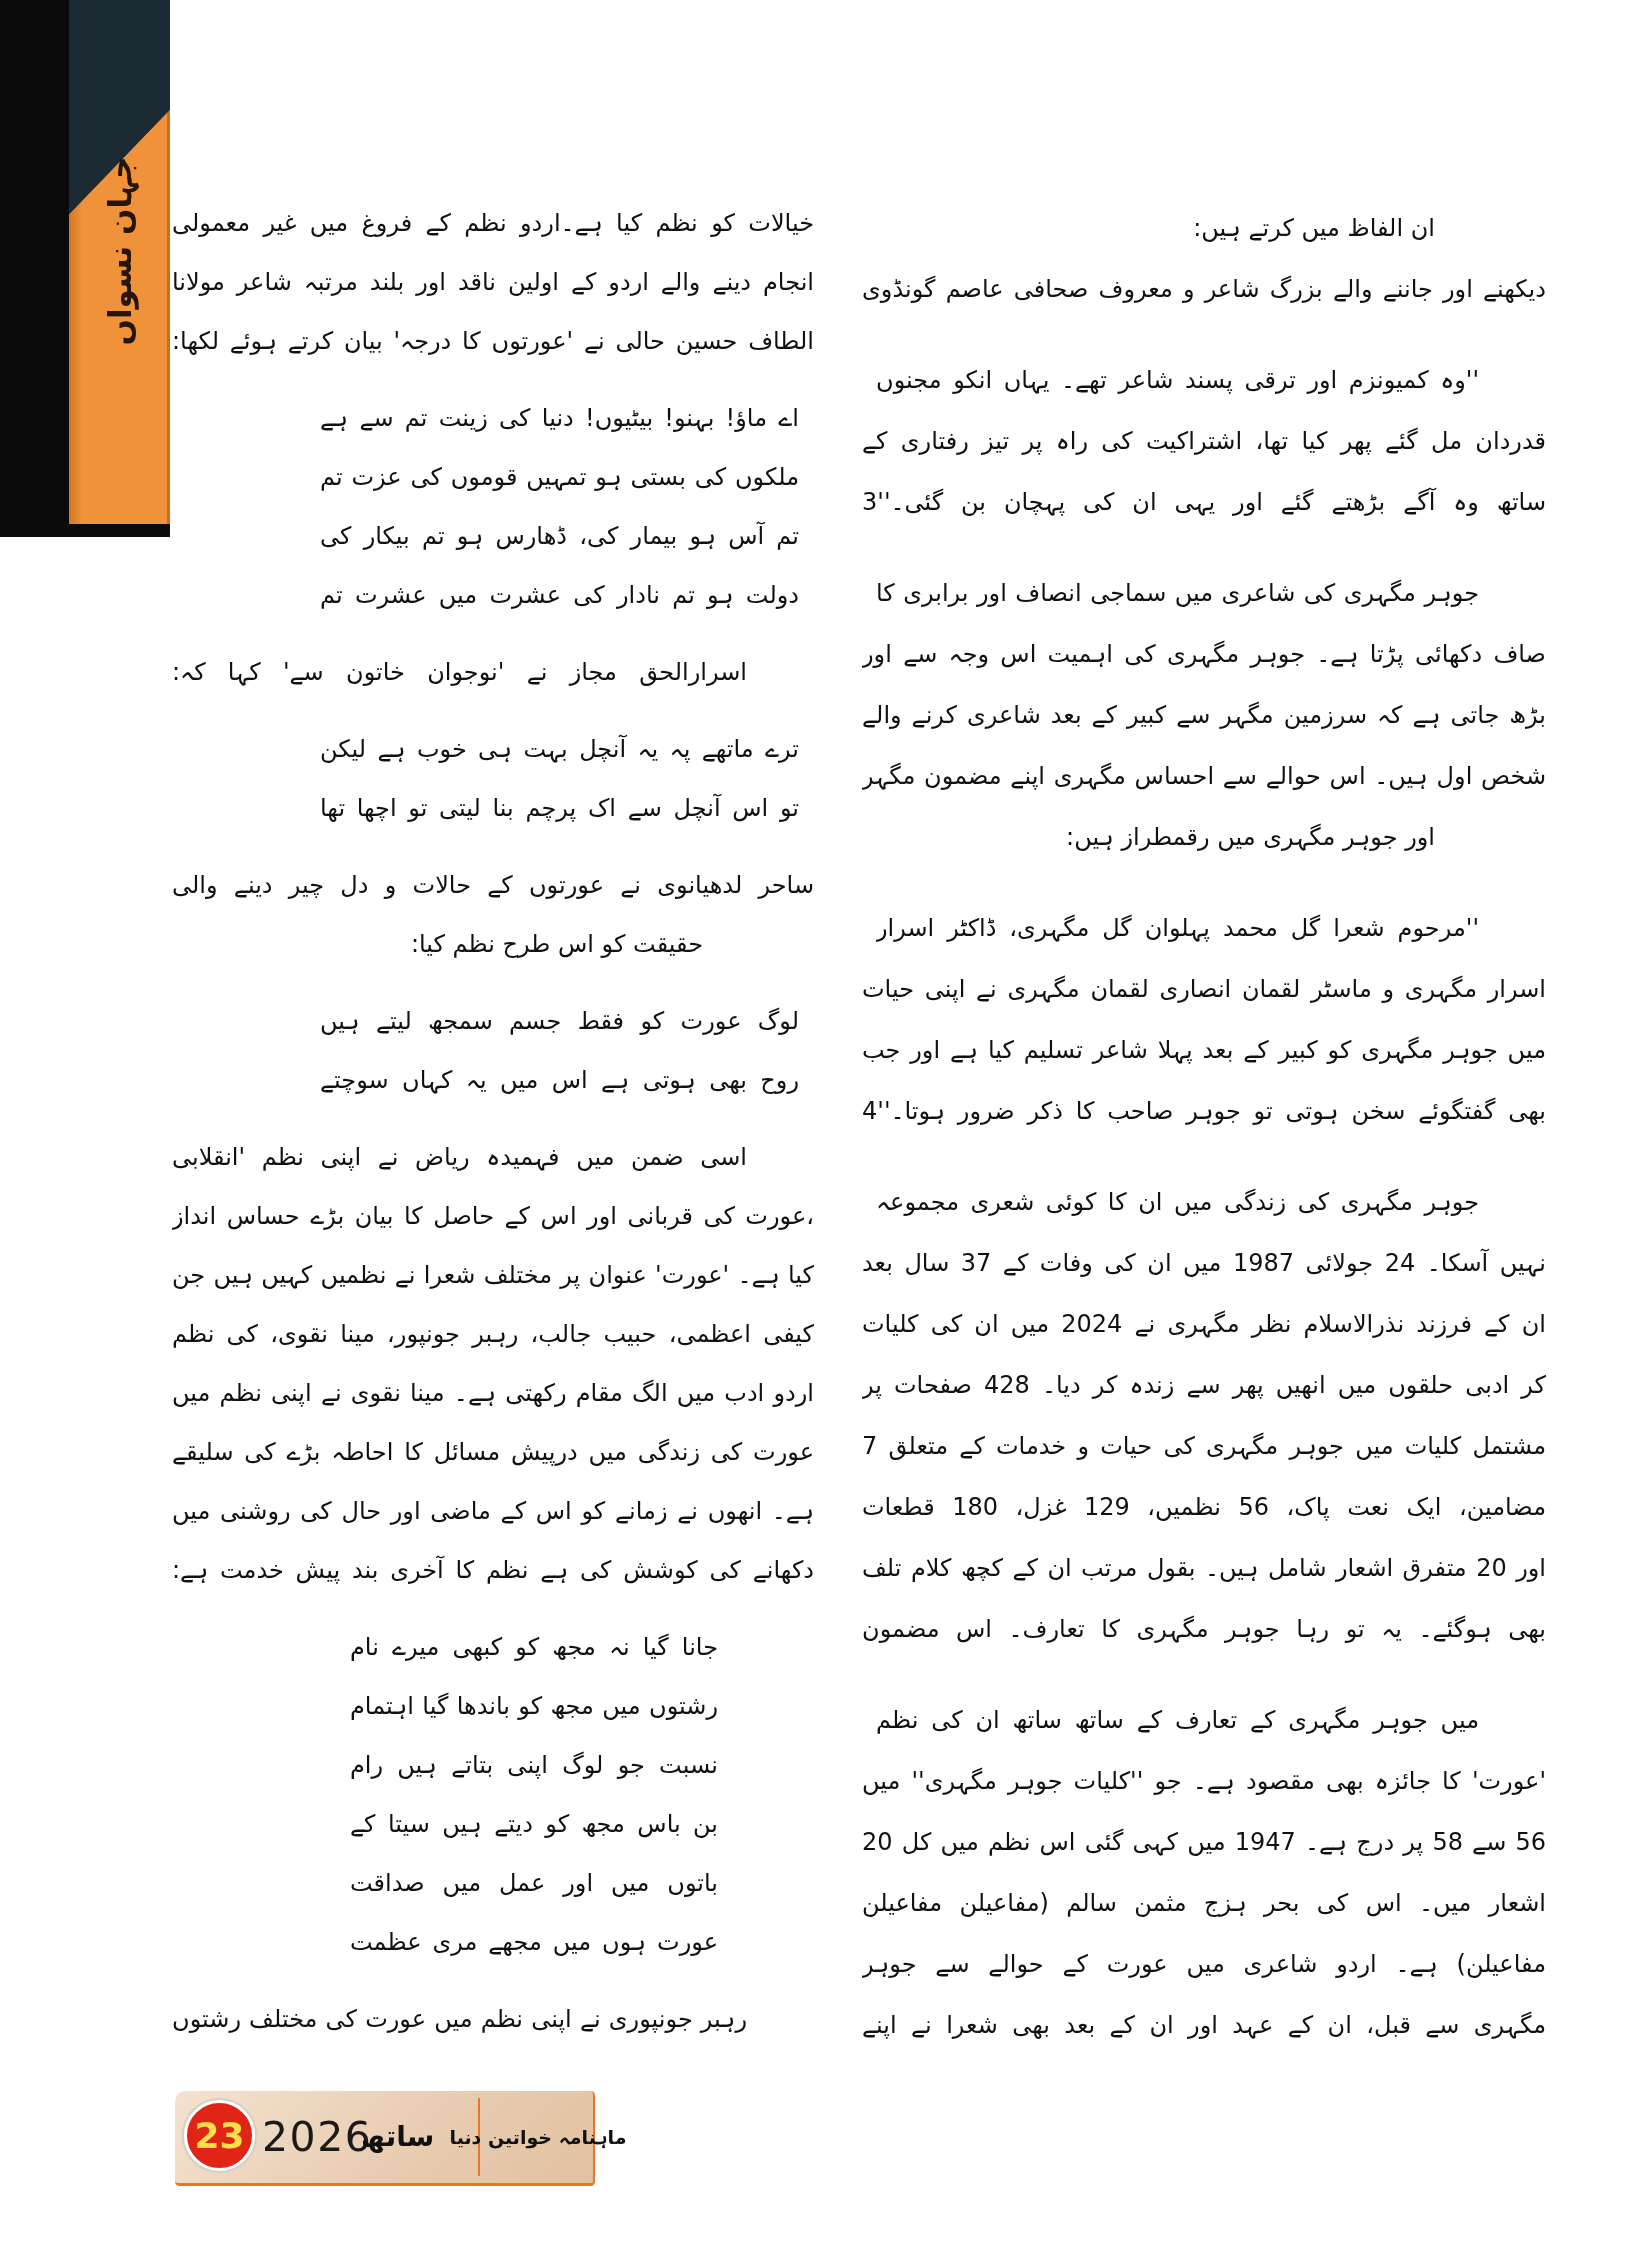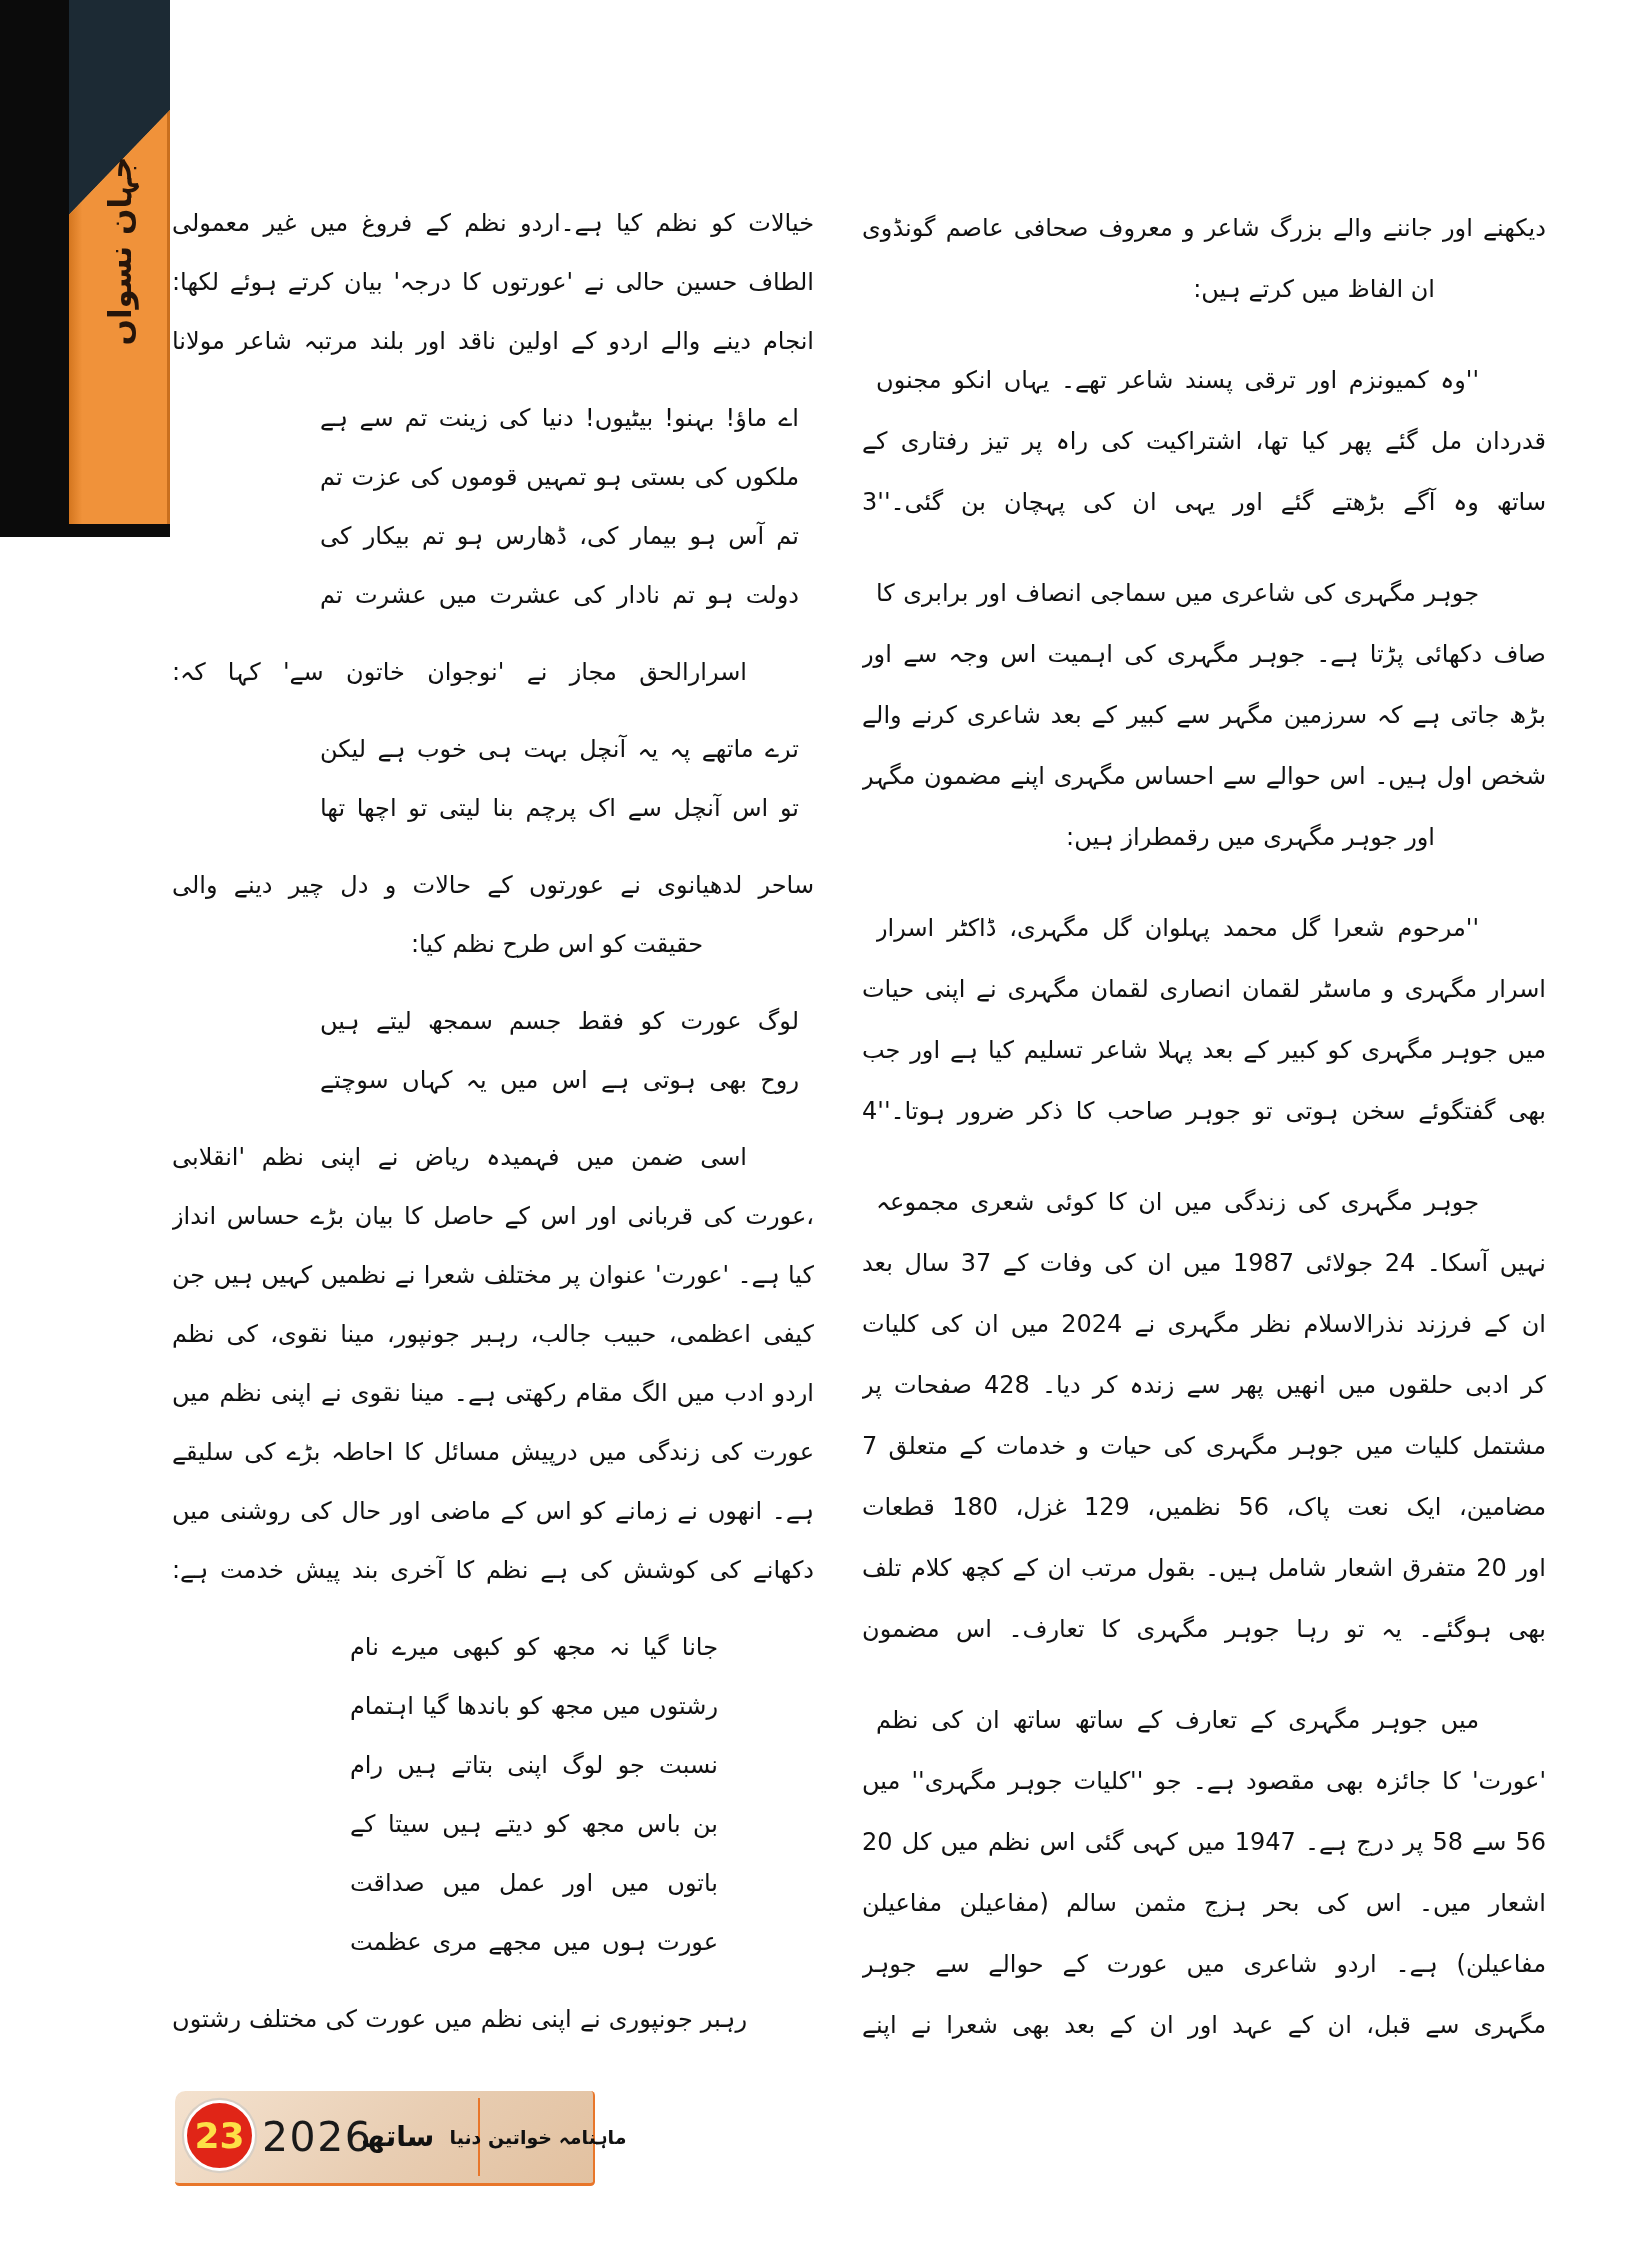--- a/index.html
+++ b/index.html
@@ -81,22 +81,22 @@
   <div class="panel">
     <div class="panel-highlight"></div>
     <div class="panel-orange"></div>
   </div>
   <div class="sidebar-label-wrap">
     <span>جہان نسواں</span>
   </div>
 </div>
 
 <div class="col col-right">
+    <div class="ln endline inset-md" dir="rtl">ان الفاظ میں کرتے ہیں:</div>
     <div class="ln prose" dir="rtl">دیکھنے اور جاننے والے بزرگ شاعر و معروف صحافی عاصم گونڈوی</div>
-    <div class="ln endline inset-md" dir="rtl">ان الفاظ میں کرتے ہیں:</div>
     <div class="ln prose inset-sm gap" dir="rtl">''وہ کمیونزم اور ترقی پسند شاعر تھے۔ یہاں انکو مجنوں</div>
     <div class="ln prose" dir="rtl">قدردان مل گئے پھر کیا تھا، اشتراکیت کی راہ پر تیز رفتاری کے</div>
     <div class="ln prose" dir="rtl">ساتھ وہ آگے بڑھتے گئے اور یہی ان کی پہچان بن گئی۔''3</div>
     <div class="ln prose inset-sm gap" dir="rtl">جوہر مگہری کی شاعری میں سماجی انصاف اور برابری کا پیغام</div>
     <div class="ln prose" dir="rtl">صاف دکھائی پڑتا ہے۔ جوہر مگہری کی اہمیت اس وجہ سے اور بھی</div>
     <div class="ln prose" dir="rtl">بڑھ جاتی ہے کہ سرزمین مگہر سے کبیر کے بعد شاعری کرنے والے</div>
     <div class="ln prose" dir="rtl">شخص اول ہیں۔ اس حوالے سے احساس مگہری اپنے مضمون مگہر</div>
     <div class="ln endline inset-md" dir="rtl">اور جوہر مگہری میں رقمطراز ہیں:</div>
     <div class="ln prose inset-sm gap" dir="rtl">''مرحوم شعرا گل محمد پہلوان گل مگہری، ڈاکٹر اسرار احمد خان</div>
     <div class="ln prose" dir="rtl">اسرار مگہری و ماسٹر لقمان انصاری لقمان مگہری نے اپنی حیات</div>
@@ -112,22 +112,22 @@
     <div class="ln prose" dir="rtl">بھی ہوگئے۔ یہ تو رہا جوہر مگہری کا تعارف۔ اس مضمون</div>
     <div class="ln prose inset-sm gap" dir="rtl">میں جوہر مگہری کے تعارف کے ساتھ ساتھ ان کی نظم</div>
     <div class="ln prose" dir="rtl">'عورت' کا جائزہ بھی مقصود ہے۔ جو ''کلیات جوہر مگہری'' میں صفحہ</div>
     <div class="ln prose" dir="rtl">56 سے 58 پر درج ہے۔ 1947 میں کہی گئی اس نظم میں کل 20</div>
     <div class="ln prose" dir="rtl">اشعار میں۔ اس کی بحر ہزج مثمن سالم (مفاعیلن مفاعیلن مفاعیلن</div>
     <div class="ln prose" dir="rtl">مفاعیلن) ہے۔ اردو شاعری میں عورت کے حوالے سے جوہر</div>
     <div class="ln prose" dir="rtl">مگہری سے قبل، ان کے عہد اور ان کے بعد بھی شعرا نے اپنے</div>
   </div>
 <div class="col col-left">
     <div class="ln prose" dir="rtl">خیالات کو نظم کیا ہے۔اردو نظم کے فروغ میں غیر معمولی خدمات</div>
+    <div class="ln prose" dir="rtl">انجام دینے والے اردو کے اولین ناقد اور بلند مرتبہ شاعر مولانا</div>
     <div class="ln prose" dir="rtl">الطاف حسین حالی نے 'عورتوں کا درجہ' بیان کرتے ہوئے لکھا:</div>
-    <div class="ln prose" dir="rtl">انجام دینے والے اردو کے اولین ناقد اور بلند مرتبہ شاعر مولانا</div>
     <div class="ln verse gap" dir="rtl">اے ماؤ! بہنو! بیٹیوں! دنیا کی زینت تم سے ہے</div>
     <div class="ln verse" dir="rtl">ملکوں کی بستی ہو تمہیں قوموں کی عزت تم ہے</div>
     <div class="ln verse" dir="rtl">تم آس ہو بیمار کی، ڈھارس ہو تم بیکار کی</div>
     <div class="ln verse" dir="rtl">دولت ہو تم نادار کی عشرت میں عشرت تم سے ہے</div>
     <div class="ln prose inset-sm gap" dir="rtl">اسرارالحق مجاز نے 'نوجوان خاتون سے' کہا کہ:</div>
     <div class="ln verse gap" dir="rtl">ترے ماتھے پہ یہ آنچل بہت ہی خوب ہے لیکن</div>
     <div class="ln verse" dir="rtl">تو اس آنچل سے اک پرچم بنا لیتی تو اچھا تھا</div>
     <div class="ln prose gap" dir="rtl">ساحر لدھیانوی نے عورتوں کے حالات و دل چیر دینے والی</div>
     <div class="ln endline inset-md" dir="rtl">حقیقت کو اس طرح نظم کیا:</div>
     <div class="ln verse gap" dir="rtl">لوگ عورت کو فقط جسم سمجھ لیتے ہیں</div>

